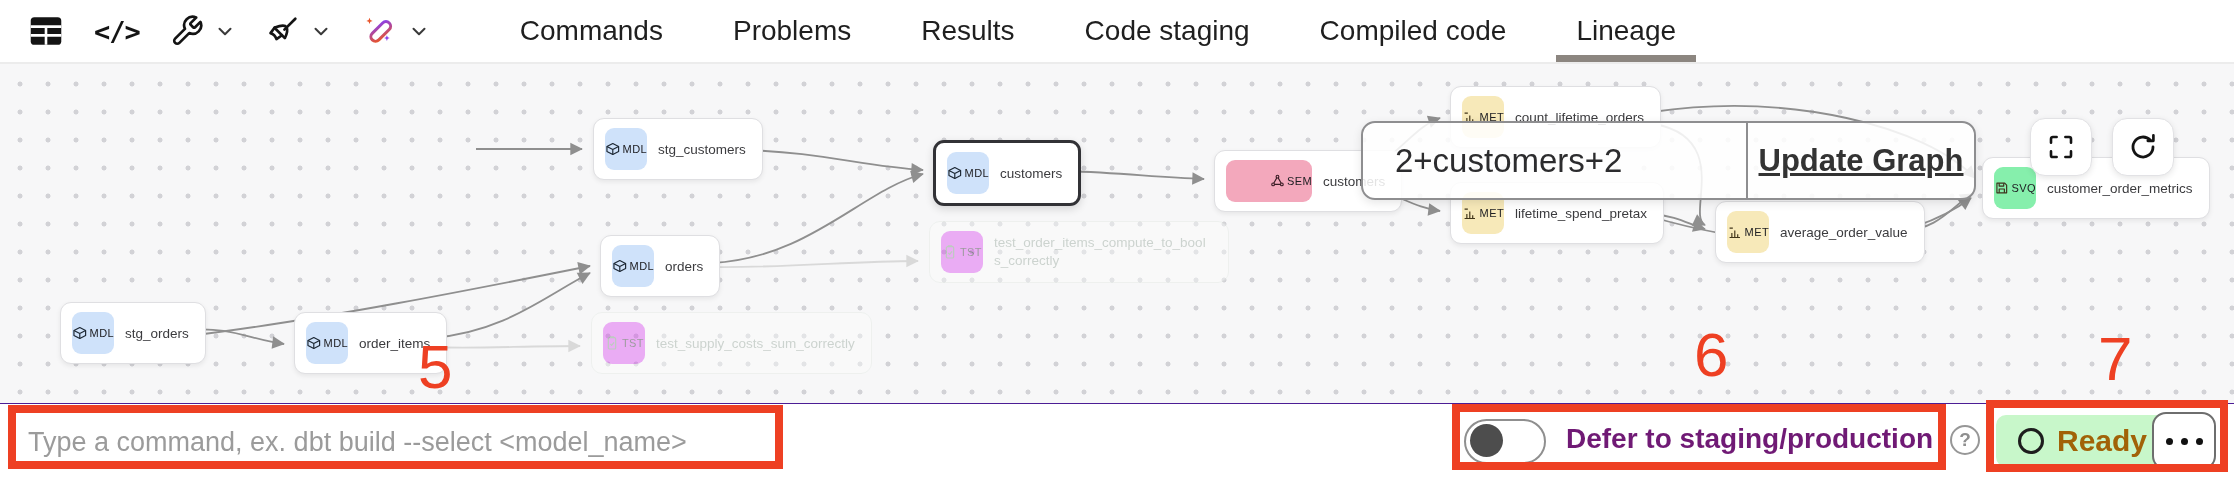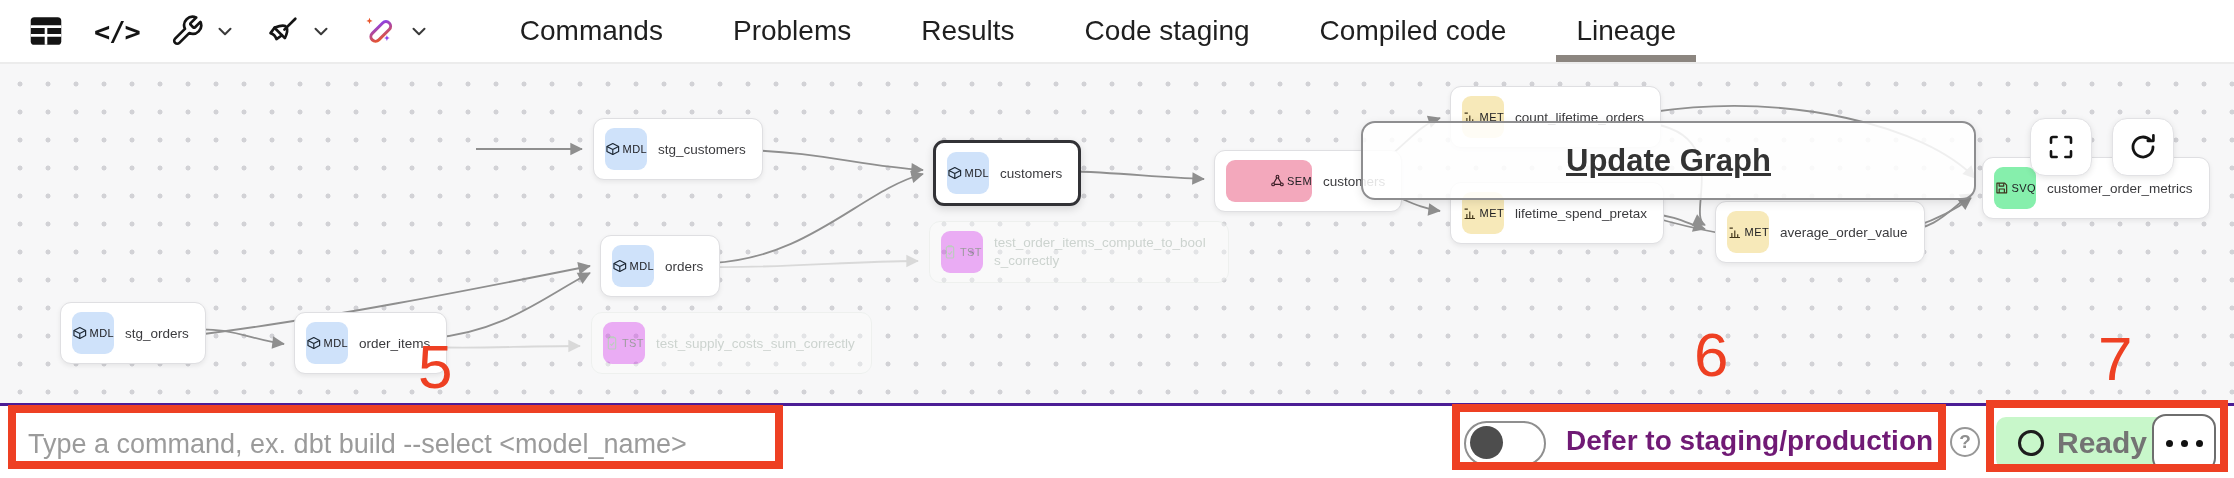--- a/index.html
+++ b/index.html
@@ -48,33 +48,33 @@
 
   .ctrl-btn{position:absolute;width:62px;height:58px;border-radius:15px;background:#fff;
         border:1.5px solid #e2e2e5;box-shadow:0 2px 6px rgba(0,0,0,.10);
         display:flex;align-items:center;justify-content:center;z-index:6;cursor:pointer;}
 
   .anno-num{position:absolute;font-size:62px;color:#ee4023;z-index:8;font-weight:500;line-height:1;}
   .anno-box{position:absolute;border:8px solid #ee4023;z-index:9;pointer-events:none;box-sizing:border-box;}
 
   
   .bottombar{position:absolute;left:0;top:403px;width:2234px;height:75px;background:#fff;
-        border-top:3px solid #4c1d95;box-sizing:border-box;}
+        border-top:1px solid #4c1d95;box-sizing:border-box;}
   .cmd-input{position:absolute;left:26px;top:9px;width:730px;height:56px;border:none;outline:none;
         font-size:27px;color:#444;font-family:inherit;background:transparent;}
   .cmd-input::placeholder{color:#9b9b9b;}
   .toggle{position:absolute;left:1464px;top:15px;width:82px;height:45px;border:2.5px solid #8f8f8f;
         border-radius:24px;background:#fff;cursor:pointer;box-sizing:border-box;}
   .knob{position:absolute;left:4px;top:3px;width:33px;height:33px;border-radius:50%;background:#4d4d4d;}
   .defer-label{position:absolute;left:1566px;top:19px;font-size:28px;font-weight:600;color:#701a75;white-space:nowrap;}
   .help{position:absolute;left:1950px;top:21px;width:30px;height:30px;border:2.5px solid #979797;border-radius:50%;
         color:#8f8f8f;font-size:19px;display:flex;align-items:center;justify-content:center;font-weight:600;
         box-sizing:border-box;cursor:pointer;background:#fff;}
   .ready{position:absolute;left:1996px;top:11px;height:52px;padding:0 22px;background:#c8f7ca;border-radius:10px;
-        display:flex;align-items:center;gap:13px;font-size:30px;font-weight:600;color:#737373;border:none;
+        display:flex;align-items:center;gap:13px;font-size:30px;font-weight:600;color:#a16207;border:none;
         cursor:pointer;font-family:inherit;}
   .ready-circle{width:26px;height:26px;border:3px solid #1d1d1d;border-radius:50%;box-sizing:border-box;}
   .dots-btn{position:absolute;left:2152px;top:8px;width:64px;height:58px;background:#fff;border:2.5px solid #6e6e6e;
         border-radius:14px;display:flex;align-items:center;justify-content:center;gap:8px;cursor:pointer;box-sizing:border-box;}
   .dot{width:7px;height:7px;border-radius:50%;background:#111;}
 </style>
 </head>
 <body>
 
 <div class="app">
@@ -294,20 +294,21 @@
         <svg viewBox="0 0 24 24" fill="none" stroke="#6f8f74" stroke-width="1.8" stroke-linejoin="round">
             <rect x="6.5" y="4" width="11" height="17" rx="2"></rect>
             <path d="M9.5 4V2.8h5V4M9.5 13.5l2 2 3.5-4.5"></path>
           </svg>
         <span class="btype">TST</span>
       </span>
       <span class="nlabel">test_supply_costs_sum_correctly</span>
     </div>
 
     <div class="graph-overlay">
+      <div class="selector">2+customers+2</div>
       <button class="update-btn">Update Graph</button>
     </div>
 
     <button class="ctrl-btn" style="left:2030px;top:54px;">
       <svg width="30" height="30" viewBox="0 0 24 24" fill="none" stroke="#141414" stroke-width="2.1" stroke-linecap="round" stroke-linejoin="round">
         <path d="M8.5 4H5.5A1.5 1.5 0 0 0 4 5.5v3M15.5 4h3A1.5 1.5 0 0 1 20 5.5v3M4 15.5v3A1.5 1.5 0 0 0 5.5 20h3M20 15.5v3a1.5 1.5 0 0 1-1.5 1.5h-3"></path>
       </svg>
     </button>
     <button class="ctrl-btn" style="left:2112px;top:54px;">
       <svg width="32" height="32" viewBox="0 0 24 24" fill="none" stroke="#141414" stroke-width="2.1" stroke-linecap="round" stroke-linejoin="round">

